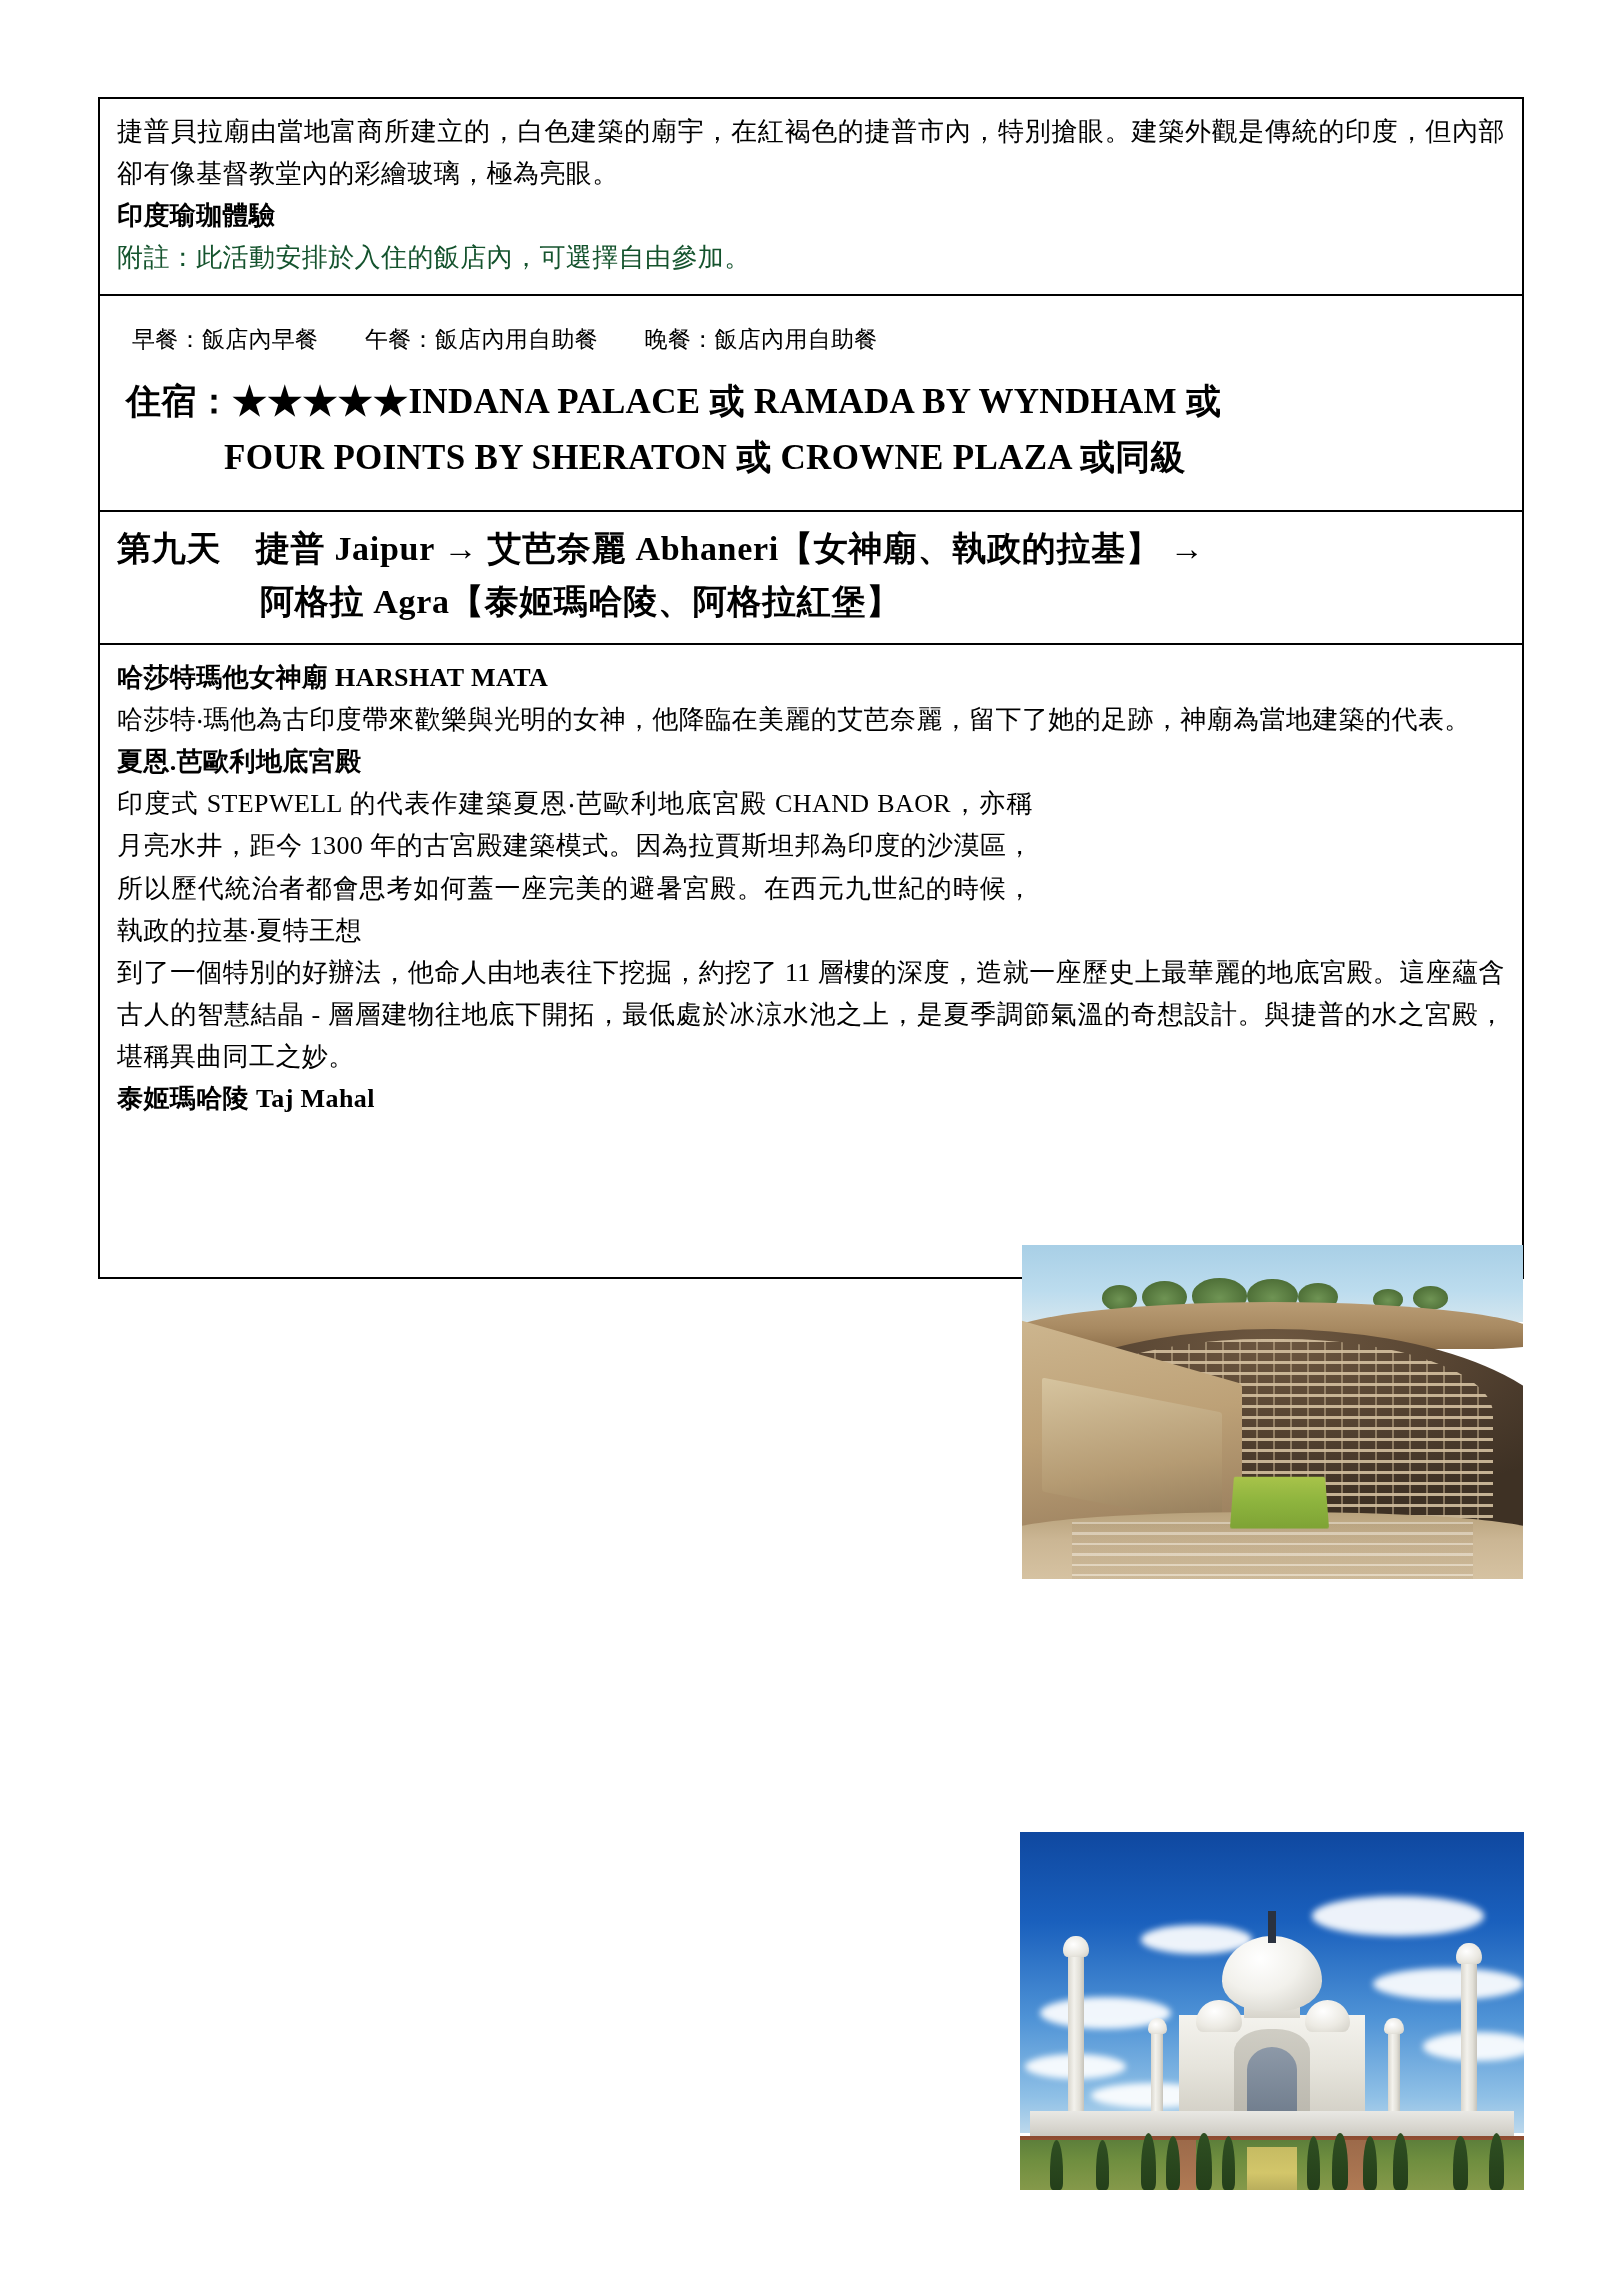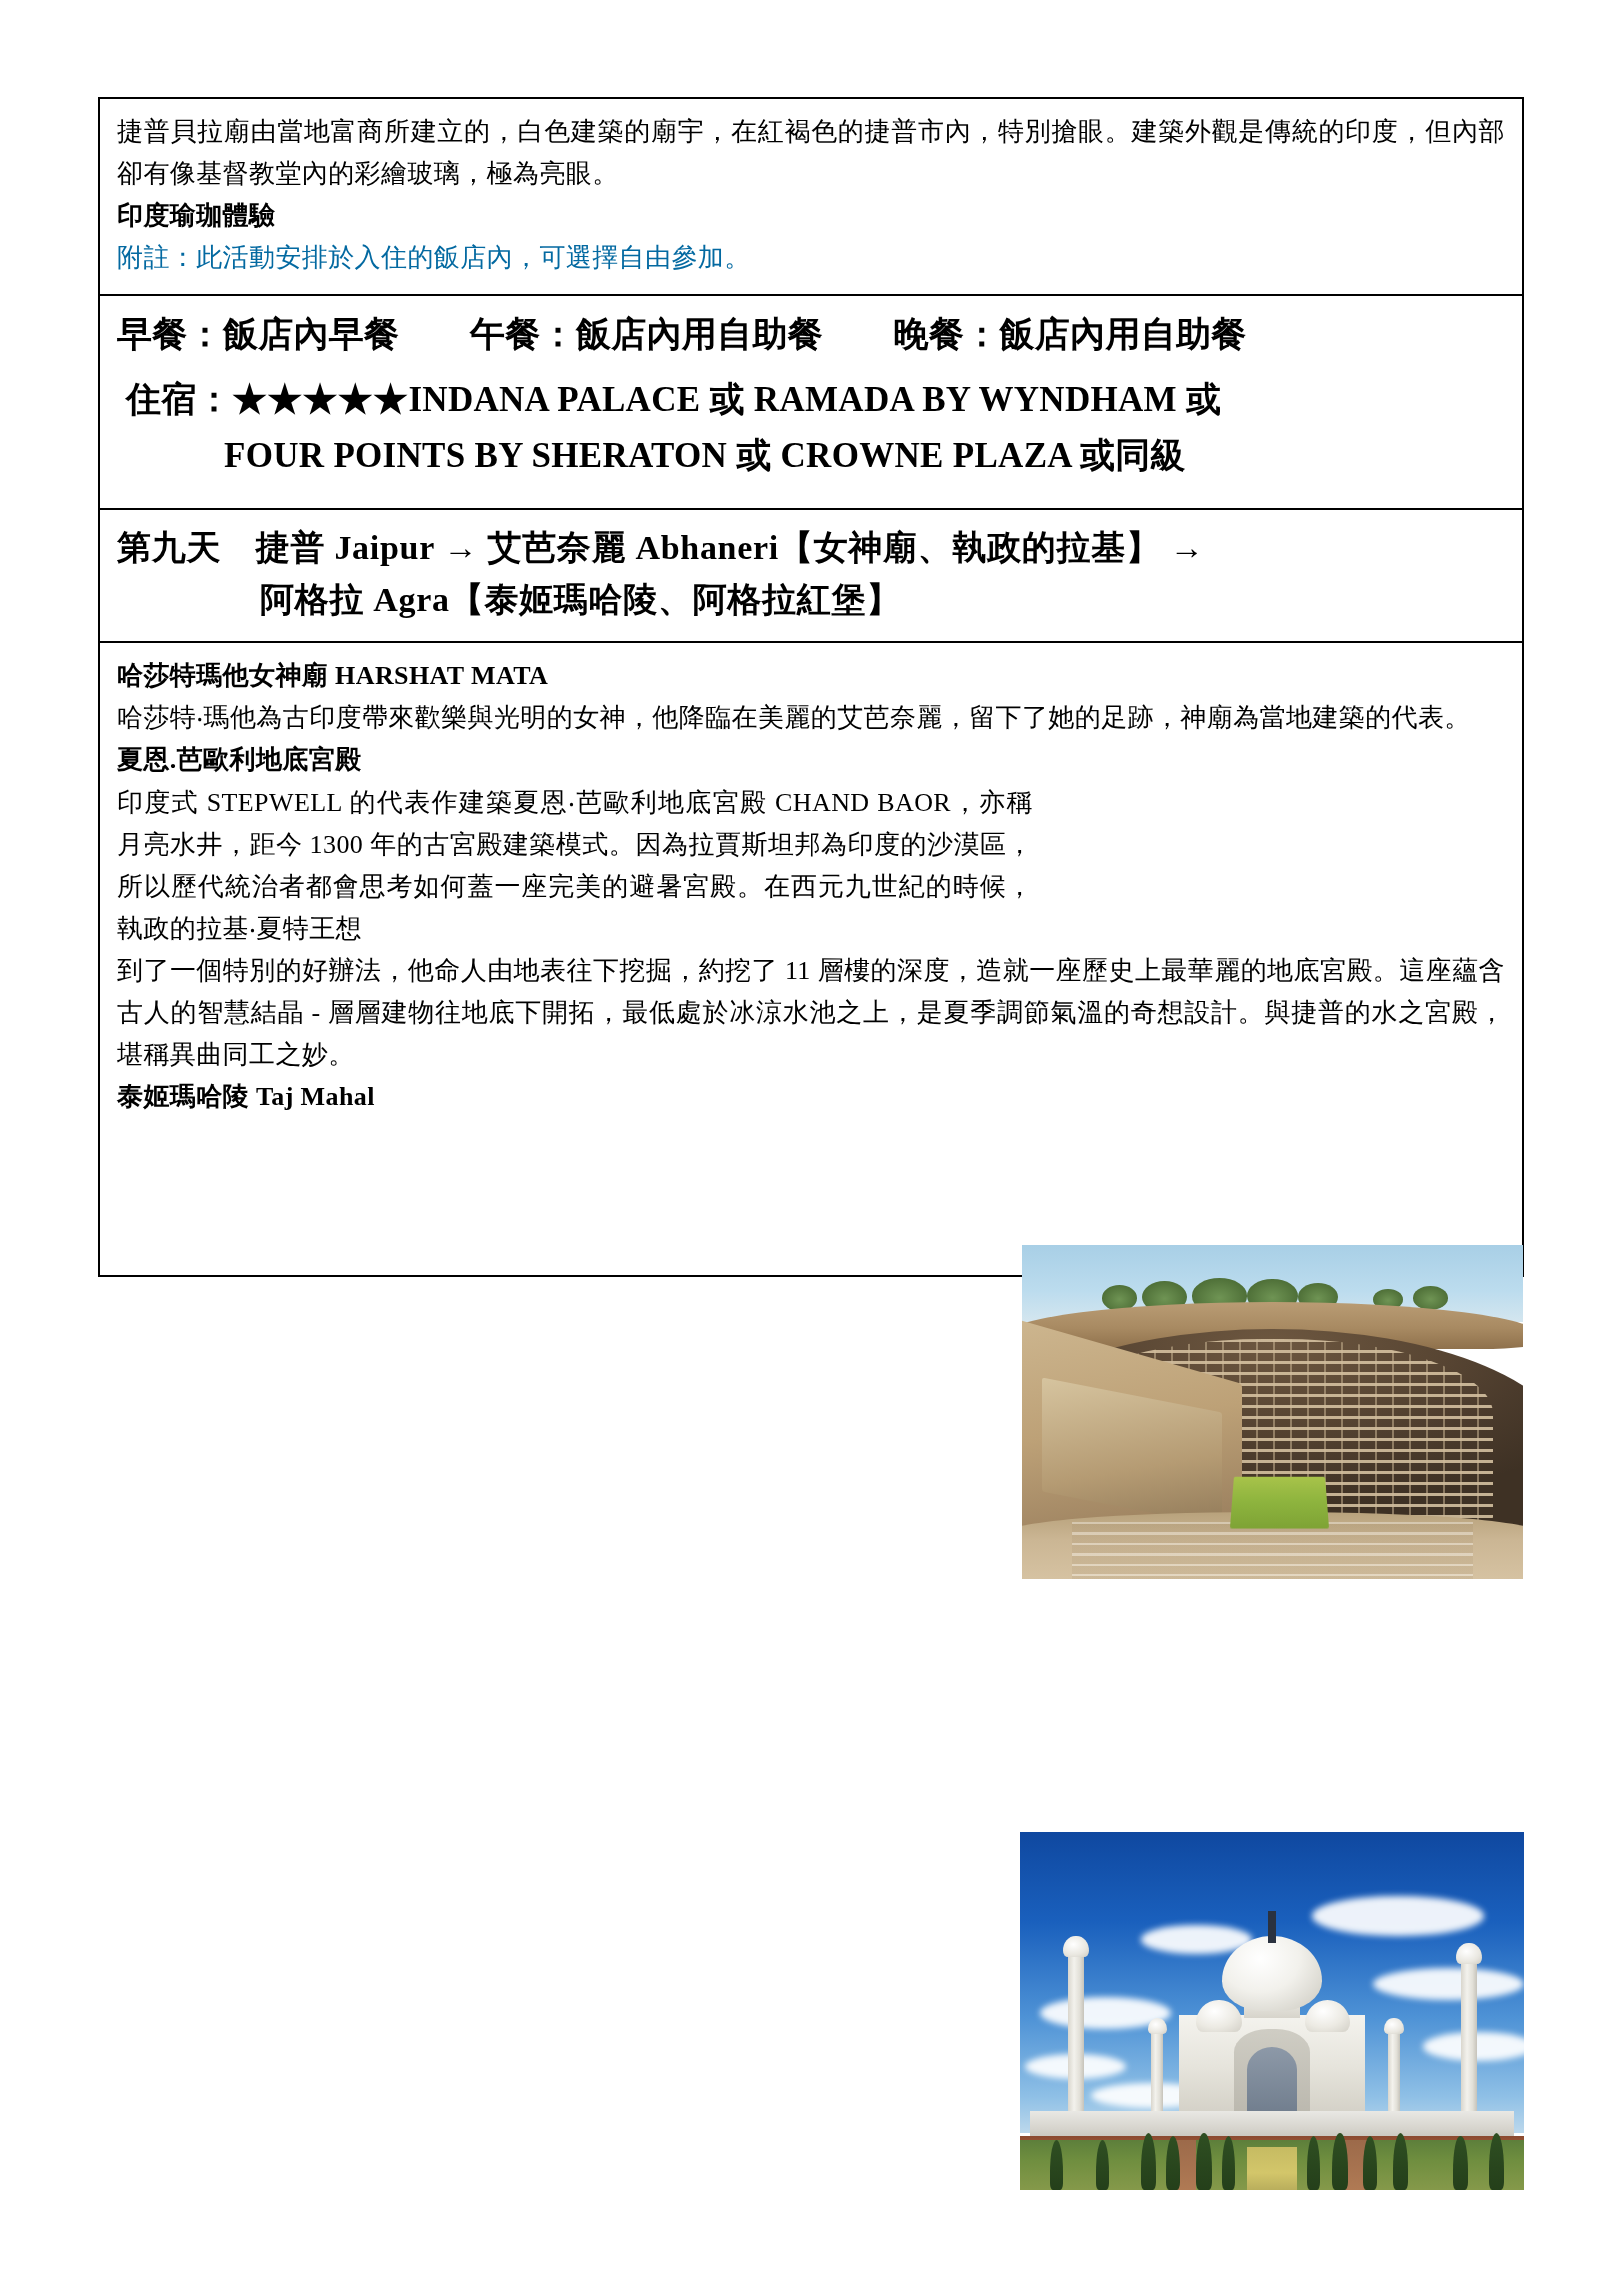--- a/index.html
+++ b/index.html
@@ -60,31 +60,31 @@
     font-size: 26px;
     line-height: 1.62;
     font-weight: bold;
     letter-spacing: 0.4px;
     margin: 0;
   }
 
   .note-red {
     font-size: 26px;
     line-height: 1.62;
-    color: #0369a1;
+    color: #14532d;
     letter-spacing: 0.4px;
     margin: 0;
   }
 
   .meals {
-    font-size: 35px;
+    font-size: 23px;
     line-height: 1.60;
-    font-weight: bold;
+    font-weight: normal;
     letter-spacing: 0.3px;
-    margin: 0;
+    margin: 15px;
   }
 
   .stay {
     font-size: 35px;
     line-height: 1.60;
     font-weight: bold;
     letter-spacing: 0.3px;
     margin: 9px;
   }
   .stay .indent2 {

